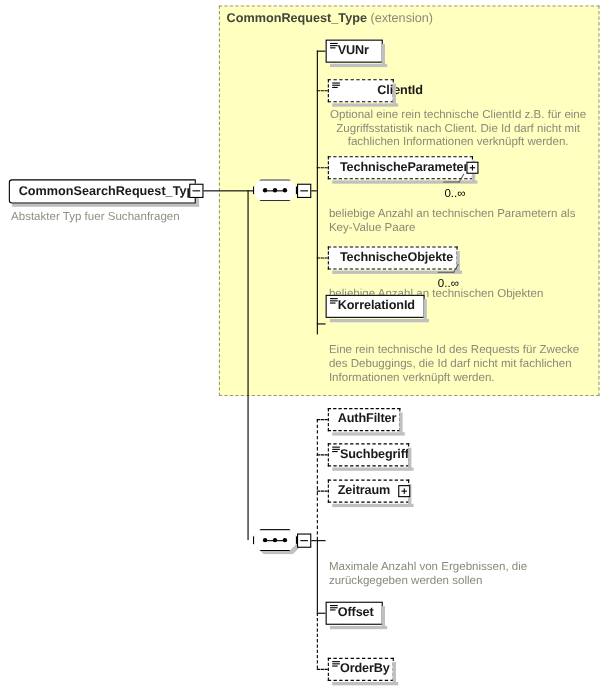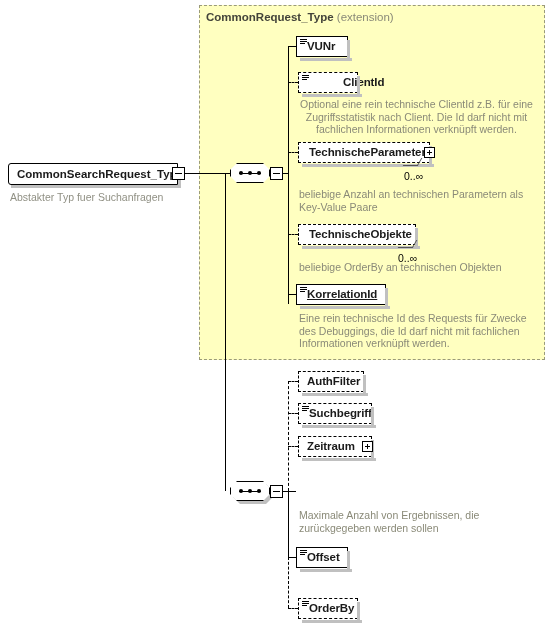--- a/index.html
+++ b/index.html
@@ -272,24 +272,24 @@
   <div class="doc" style="left:299px;top:188px;width:232px;">beliebige Anzahl an technischen Parametern als Key-Value Paare</div>
 
   <div class="line-h dash" style="left:288px;top:234px;width:10px;"></div>
   <div class="node optional" style="left:298px;top:224px;width:118px;">
     <span>TechnischeObjekte</span>
     <div class="shadow" style="width:118px;"></div>
     <div class="shadow-r"></div>
   </div>
   <div class="many-tick" style="left:400px;top:240px;"></div>
   <div class="mult" style="left:398px;top:252px;">0..∞</div>
-  <div class="doc" style="left:299px;top:261px;width:232px;">beliebige OrderBy an technischen Objekten</div>
+  <div class="doc" style="left:299px;top:261px;width:232px;">beliebige Anzahl an technischen Objekten</div>
 
   <div class="line-h" style="left:288px;top:294px;width:8px;"></div>
-  <div class="node" style="left:296px;top:284px;width:90px;text-decoration:underline;">
+  <div class="node" style="left:296px;top:268px;width:90px;">
     <div class="ann-icon">
         <i></i>
         <i></i>
         <i></i>
       </div>
     <span>KorrelationId</span>
     <div class="shadow" style="width:90px;"></div>
     <div class="shadow-r"></div>
   </div>
   <div class="doc" style="left:299px;top:312px;width:235px;">Eine rein technische Id des Requests für Zwecke des Debuggings, die Id darf nicht mit fachlichen Informationen verknüpft werden.</div>

